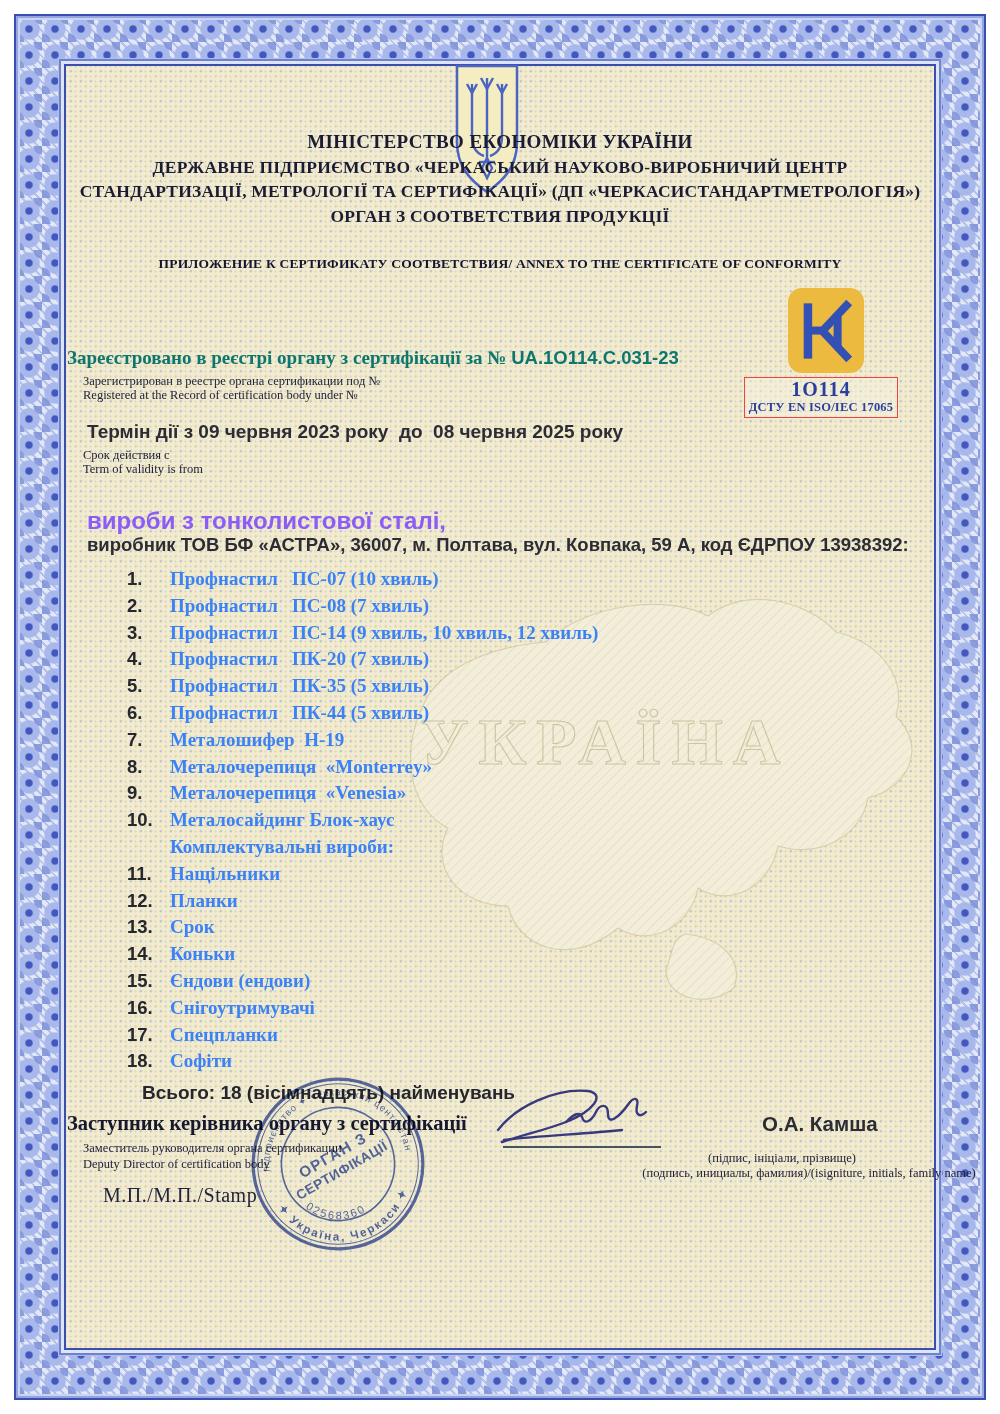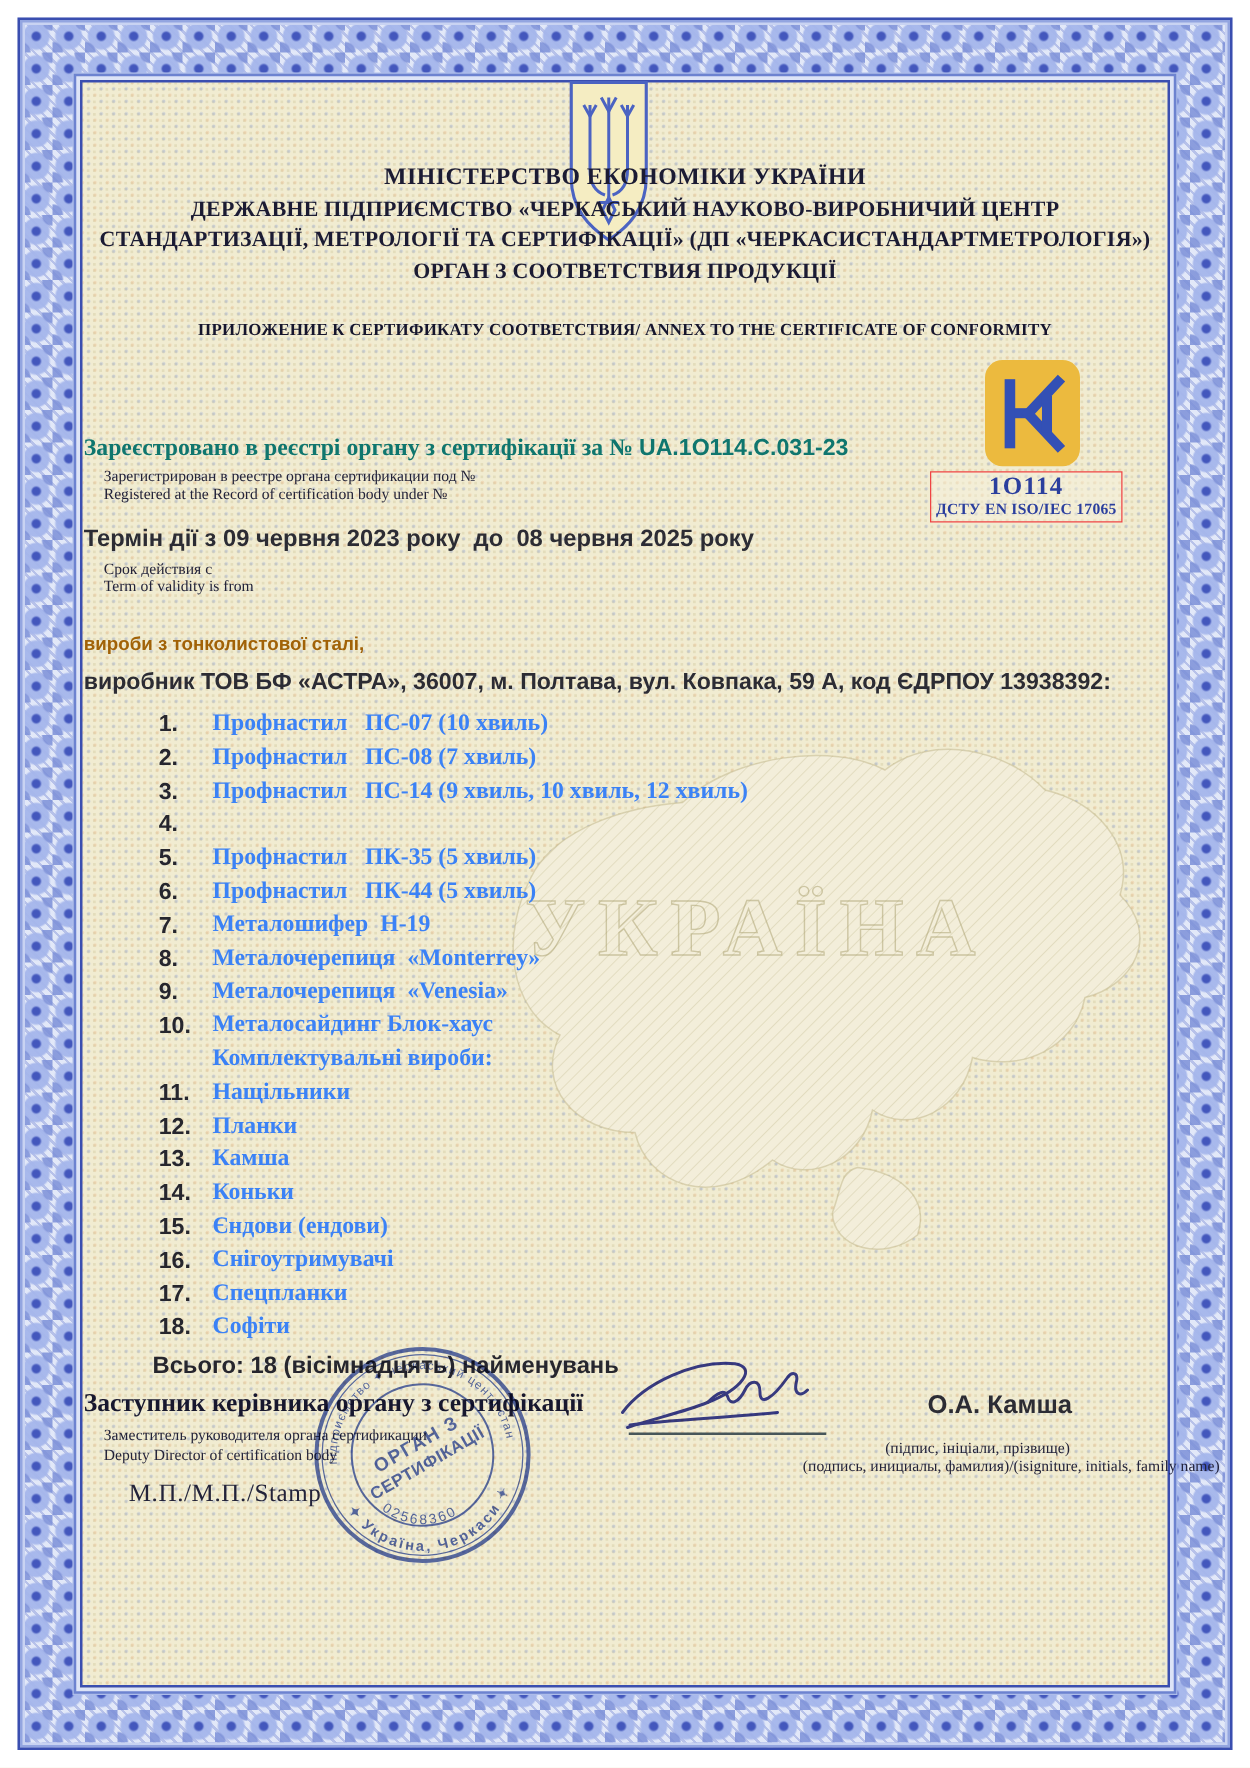--- a/index.html
+++ b/index.html
@@ -25,39 +25,39 @@
     background-image:
       radial-gradient(circle, rgba(125,150,220,0.30) 1.2px, rgba(0,0,0,0) 1.7px),
       radial-gradient(circle, rgba(236,172,122,0.26) 1.2px, rgba(0,0,0,0) 1.7px),
       radial-gradient(circle, rgba(196,186,138,0.30) 1px, rgba(0,0,0,0) 1.4px);
     background-size:10px 10px,10px 10px,5px 5px;
     background-position:0 0,5px 5px,2px 3px;
     border:2px solid #3a4eb0;
     box-shadow: 0 0 0 3px #dde4f7, 0 0 0 5px #6d83d0, 0 0 0 6px #aebde9;}
 
   .serif{font-family:"Liberation Serif", serif;}
-  .sans{font-family:"Liberation Sans", sans-serif;}
+  .sans{font-family:"Liberation Sans", sans-serif;margin-left:20px;}
 
   
   .org-head{left:70px;right:70px;top:131px;text-align:center;color:#1b1b33;font-weight:bold;}
   .org-head .l1{font-size:19px;letter-spacing:.4px;}
   .org-head .l2,.org-head .l3,.org-head .l4{font-size:17.5px;letter-spacing:.2px;margin-top:3.6px;}
 
   .title-block{left:70px;right:70px;top:249px;text-align:center;color:#15152d;font-weight:bold;}
   .title-1{font-size:34px;letter-spacing:2px;}
   .title-2{font-size:30px;letter-spacing:1px;margin-top:2px;}
   .title-sub{font-size:13.5px;letter-spacing:.2px;margin-top:7px;}
 
   .reg-line{left:67px;top:347px;font-size:19px;font-weight:bold;color:#0f766e;white-space:pre-wrap;}
   .reg-num{font-family:"Liberation Sans",sans-serif;font-size:18.5px;}
   .small-note{font-size:12.5px;color:#23233a;padding-left:16px;}
 
   .valid-line{left:67px;top:421px;font-size:19px;font-weight:bold;color:#2c2c34;white-space:pre-wrap;}
 
-  .intro1{left:67px;top:507px;font-size:15px;font-weight:bold;color:#a16207;}
+  .intro1{left:67px;top:507px;font-size:24px;font-weight:bold;color:#8b5cf6;}
   .intro2{left:67px;top:534px;font-size:18.5px;font-weight:bold;color:#2c2c34;}
 
   .prod-list{left:0;right:0;top:568px;}
   .prod-row{position:relative;height:26.8px;}
   .prod-num{position:absolute;left:127px;width:42px;font-family:"Liberation Sans",sans-serif;
             font-size:18.5px;font-weight:bold;color:#26262e;}
   .prod-text{position:absolute;left:170px;font-family:Liberation Serif, serif;
             font-size:19px;font-weight:bold;color:#3b82f6;white-space:pre-wrap;}
 
   .total-line{left:122px;top:1082px;font-size:19px;font-weight:bold;color:#26262e;}
@@ -168,20 +168,21 @@
     <div class="prod-row">
       <span class="prod-num">2.</span>
       <span class="prod-text">Профнастил   ПС-08 (7 хвиль)</span>
     </div>
     <div class="prod-row">
       <span class="prod-num">3.</span>
       <span class="prod-text">Профнастил   ПС-14 (9 хвиль, 10 хвиль, 12 хвиль)</span>
     </div>
     <div class="prod-row">
       <span class="prod-num">4.</span>
+      <span class="prod-text">Профнастил   ПК-20 (7 хвиль)</span>
     </div>
     <div class="prod-row">
       <span class="prod-num">5.</span>
       <span class="prod-text">Профнастил   ПК-35 (5 хвиль)</span>
     </div>
     <div class="prod-row">
       <span class="prod-num">6.</span>
       <span class="prod-text">Профнастил   ПК-44 (5 хвиль)</span>
     </div>
     <div class="prod-row">
@@ -207,21 +208,21 @@
     <div class="prod-row">
       <span class="prod-num">11.</span>
       <span class="prod-text">Нащільники</span>
     </div>
     <div class="prod-row">
       <span class="prod-num">12.</span>
       <span class="prod-text">Планки</span>
     </div>
     <div class="prod-row">
       <span class="prod-num">13.</span>
-      <span class="prod-text">Камша</span>
+      <span class="prod-text">Срок</span>
     </div>
     <div class="prod-row">
       <span class="prod-num">14.</span>
       <span class="prod-text">Коньки</span>
     </div>
     <div class="prod-row">
       <span class="prod-num">15.</span>
       <span class="prod-text">Єндови (ендови)</span>
     </div>
     <div class="prod-row">

